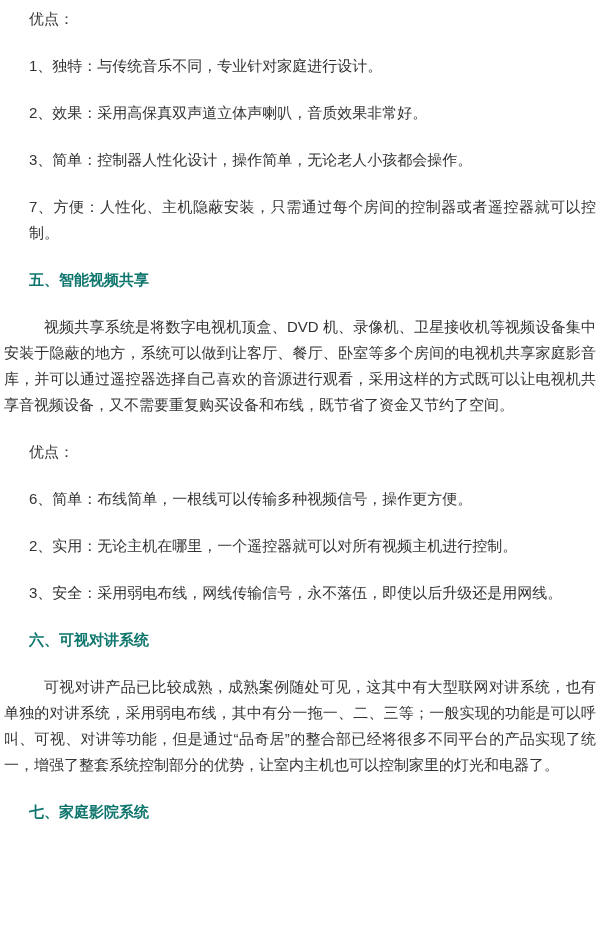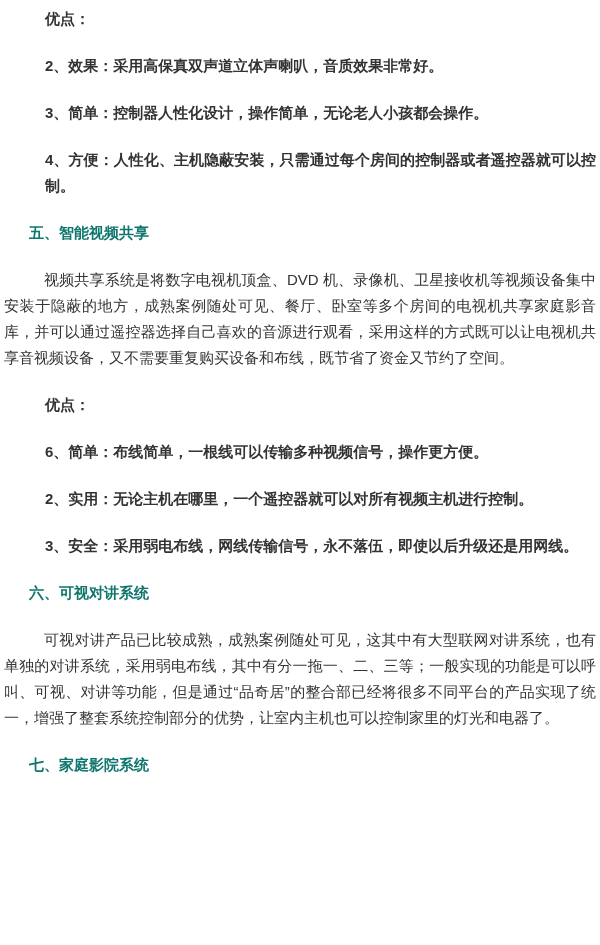--- a/index.html
+++ b/index.html
@@ -18,49 +18,49 @@
     font-size: 15px;
     line-height: 26px;
     color: #333333;
     text-align: justify;
   }
   .para {
     margin: 0 0 21px 0;
     text-indent: 40px;
   }
   .sub {
-    margin: 0 0 21px 41px;
+    margin: 0 0 21px 25px;
     text-indent: 0;
-    font-weight: bold;
   }
   .head {
     margin: 0 0 21px 25px;
     text-indent: 0;
     font-weight: bold;
     color: #0f766e;
   }
 </style>
 </head>
 <body>
 
 <div class="page">
 
 
   <p class="sub">优点：</p>
 
+  <p class="sub">1、独特：与传统音乐不同，专业针对家庭进行设计。</p>
 
   <p class="sub">2、效果：采用高保真双声道立体声喇叭，音质效果非常好。</p>
 
   <p class="sub">3、简单：控制器人性化设计，操作简单，无论老人小孩都会操作。</p>
 
-  <p class="sub">4、方便：人性化、主机隐蔽安装，只需通过每个房间的控制器或者遥控器就可以控制。</p>
+  <p class="sub">7、方便：人性化、主机隐蔽安装，只需通过每个房间的控制器或者遥控器就可以控制。</p>
 
   <p class="head">五、智能视频共享</p>
 
-  <p class="para">视频共享系统是将数字电视机顶盒、DVD 机、录像机、卫星接收机等视频设备集中安装于隐蔽的地方，成熟案例随处可见、餐厅、卧室等多个房间的电视机共享家庭影音库，并可以通过遥控器选择自己喜欢的音源进行观看，采用这样的方式既可以让电视机共享音视频设备，又不需要重复购买设备和布线，既节省了资金又节约了空间。</p>
+  <p class="para">视频共享系统是将数字电视机顶盒、DVD 机、录像机、卫星接收机等视频设备集中安装于隐蔽的地方，系统可以做到让客厅、餐厅、卧室等多个房间的电视机共享家庭影音库，并可以通过遥控器选择自己喜欢的音源进行观看，采用这样的方式既可以让电视机共享音视频设备，又不需要重复购买设备和布线，既节省了资金又节约了空间。</p>
 
   <p class="sub">优点：</p>
 
   <p class="sub">6、简单：布线简单，一根线可以传输多种视频信号，操作更方便。</p>
 
   <p class="sub">2、实用：无论主机在哪里，一个遥控器就可以对所有视频主机进行控制。</p>
 
   <p class="sub">3、安全：采用弱电布线，网线传输信号，永不落伍，即使以后升级还是用网线。</p>
 
   <p class="head">六、可视对讲系统</p>

